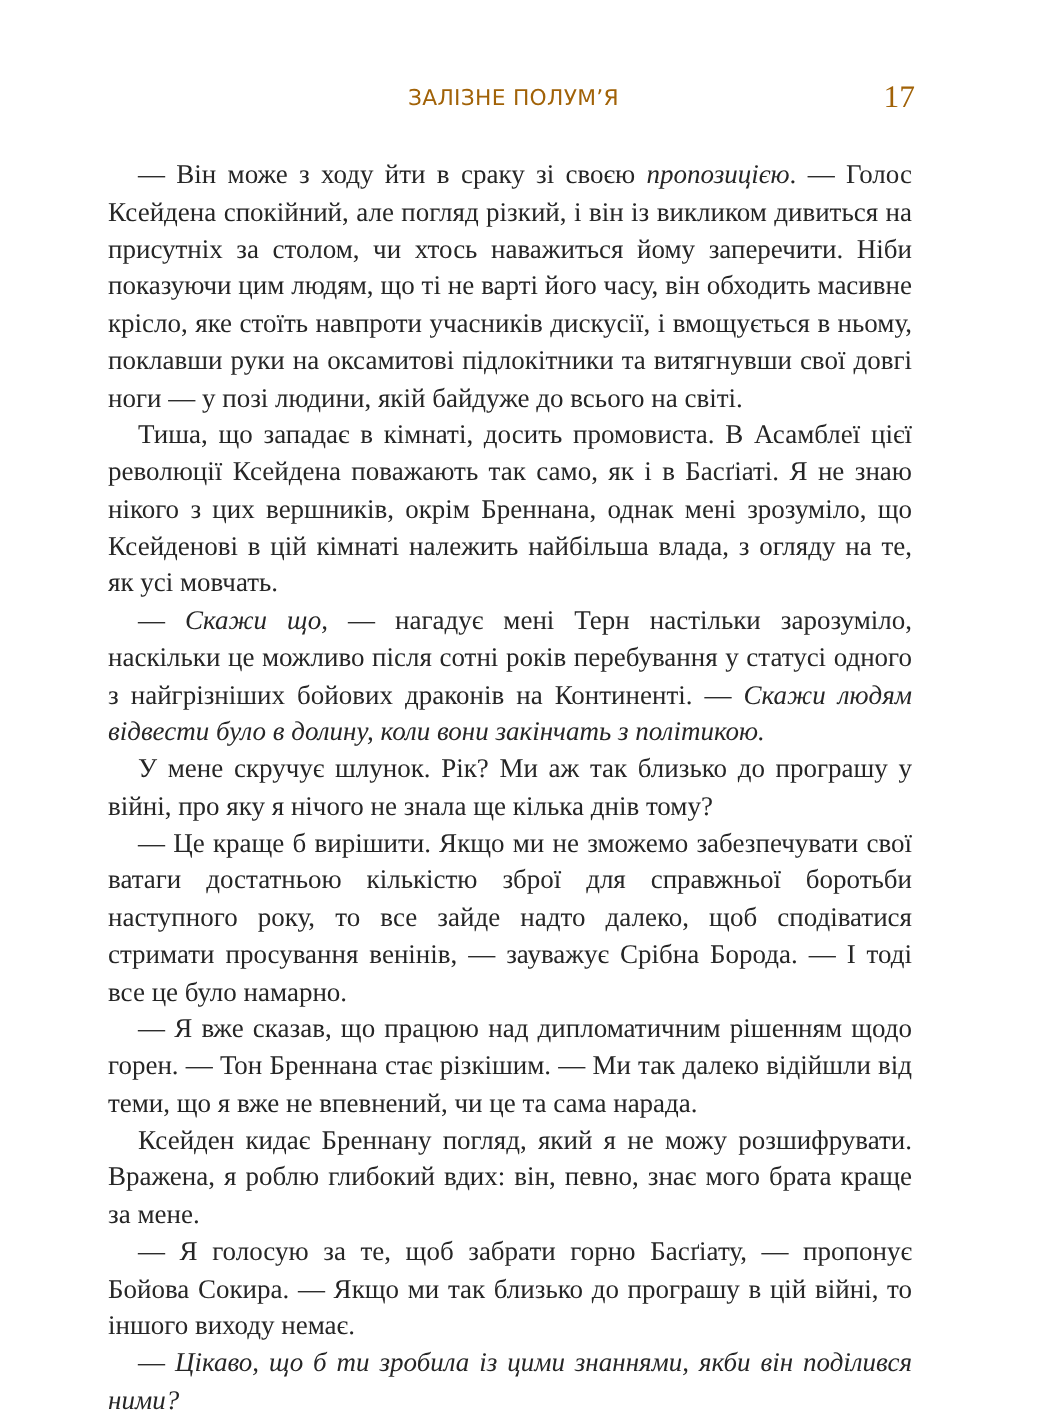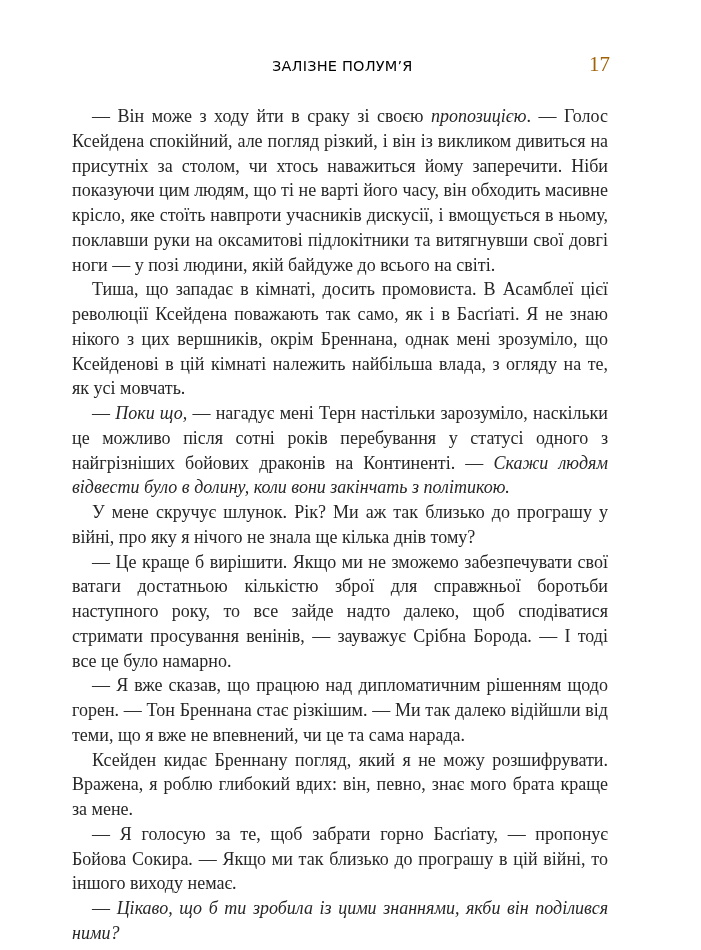--- a/index.html
+++ b/index.html
@@ -3,21 +3,21 @@
 <meta charset="utf-8">
 <style>
   html, body { margin: 0; padding: 0; background: #ffffff; }
   body { width: 701px; height: 950px; position: relative; overflow: hidden; }
   .header {
     position: absolute; left: 0; top: 52px; width: 701px; height: 30px;
   }
   .running-title {
     position: absolute; left: 272px; top: 6px;
     font-family: "DejaVu Sans", sans-serif; font-size: 14.5px; letter-spacing: 0.2px;
-    color: #000000;
+    color: #a16207;
   }
   .page-number {
     position: absolute; left: 589px; top: 0px;
     font-family: "Liberation Serif", serif; font-size: 21px; color: #a16207;
   }
   .body-text {
     position: absolute; left: 72px; top: 104px; width: 536px;
     font-family: "Liberation Serif", serif; font-size: 18px; line-height: 24.75px;
     color: #262626; text-align: justify; hyphens: manual;
   }
@@ -28,20 +28,20 @@
 <body>
 
 <div class="header">
   <span class="running-title">ЗАЛІЗНЕ ПОЛУМ’Я</span>
   <span class="page-number">17</span>
 </div>
 
 <div class="body-text" id="body">
     <p><span>— Він може з ходу йти в сраку зі своєю </span><em>пропозицією</em><span>. — Голос Ксейдена спокійний, але погляд різкий, і він із викликом дивиться на присутніх за столом, чи хтось наважиться йому заперечити. Ніби показуючи цим людям, що ті не варті його часу, він обходить масивне крісло, яке стоїть навпроти учасників дискусії, і вмощується в ньому, поклавши руки на оксамитові підлокітники та витягнувши свої довгі ноги — у позі людини, якій байдуже до всього на світі.</span></p>
     <p><span>Тиша, що западає в кімнаті, досить промовиста. В Асамблеї цієї революції Ксейдена поважають так само, як і в Басґіаті. Я не знаю нікого з цих вершників, окрім Бреннана, однак мені зрозуміло, що Ксейденові в цій кімнаті належить найбільша влада, з огляду на те, як усі мовчать.</span></p>
-    <p><span>— </span><em>Поки що,</em><span> — нагадує мені Терн настільки зарозуміло, наскільки це можливо після сотні років перебування у статусі одного з найгрізніших бойових драконів на Континенті. — </span><em>Скажи людям відвести було в долину, коли вони закінчать з політикою.</em></p>
+    <p><span>— </span><em>Скажи що,</em><span> — нагадує мені Терн настільки зарозуміло, наскільки це можливо після сотні років перебування у статусі одного з найгрізніших бойових драконів на Континенті. — </span><em>Скажи людям відвести було в долину, коли вони закінчать з політикою.</em></p>
     <p><span>У мене скручує шлунок. Рік? Ми аж так близько до програшу у війні, про яку я нічого не знала ще кілька днів тому?</span></p>
     <p><span>— Це краще б вирішити. Якщо ми не зможемо забезпечувати свої ватаги достатньою кількістю зброї для справжньої боротьби наступного року, то все зайде надто далеко, щоб сподіватися стримати просування венінів, — зауважує Срібна Борода. — І тоді все це було намарно.</span></p>
     <p><span>— Я вже сказав, що працюю над дипломатичним рішенням щодо горен. — Тон Бреннана стає різкішим. — Ми так далеко відійшли від теми, що я вже не впевнений, чи це та сама нарада.</span></p>
     <p><span>Ксейден кидає Бреннану погляд, який я не можу розшифрувати. Вражена, я роблю глибокий вдих: він, певно, знає мого брата краще за мене.</span></p>
     <p><span>— Я голосую за те, щоб забрати горно Басґіату, — пропонує Бойова Сокира. — Якщо ми так близько до програшу в цій війні, то іншого виходу немає.</span></p>
     <p><span>— </span><em>Цікаво, що б ти зробила із цими знаннями, якби він поділився ними?</em></p>
   </div>
 
 </body></html>

